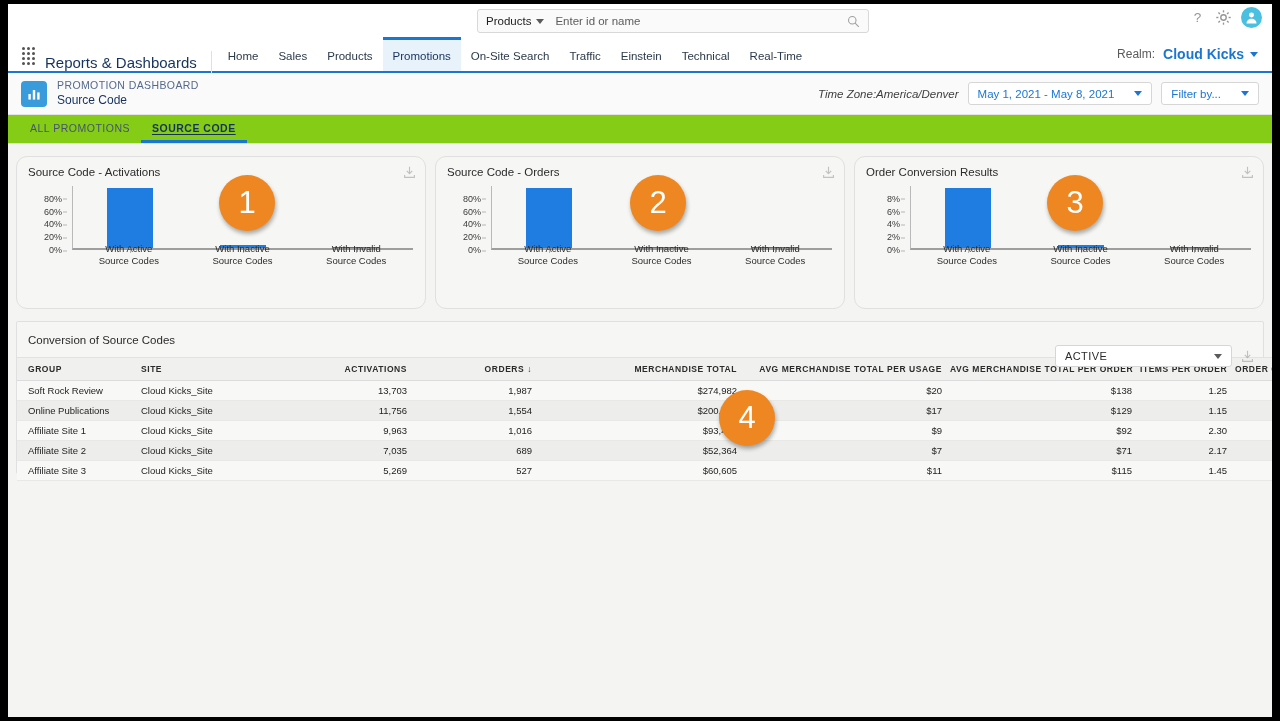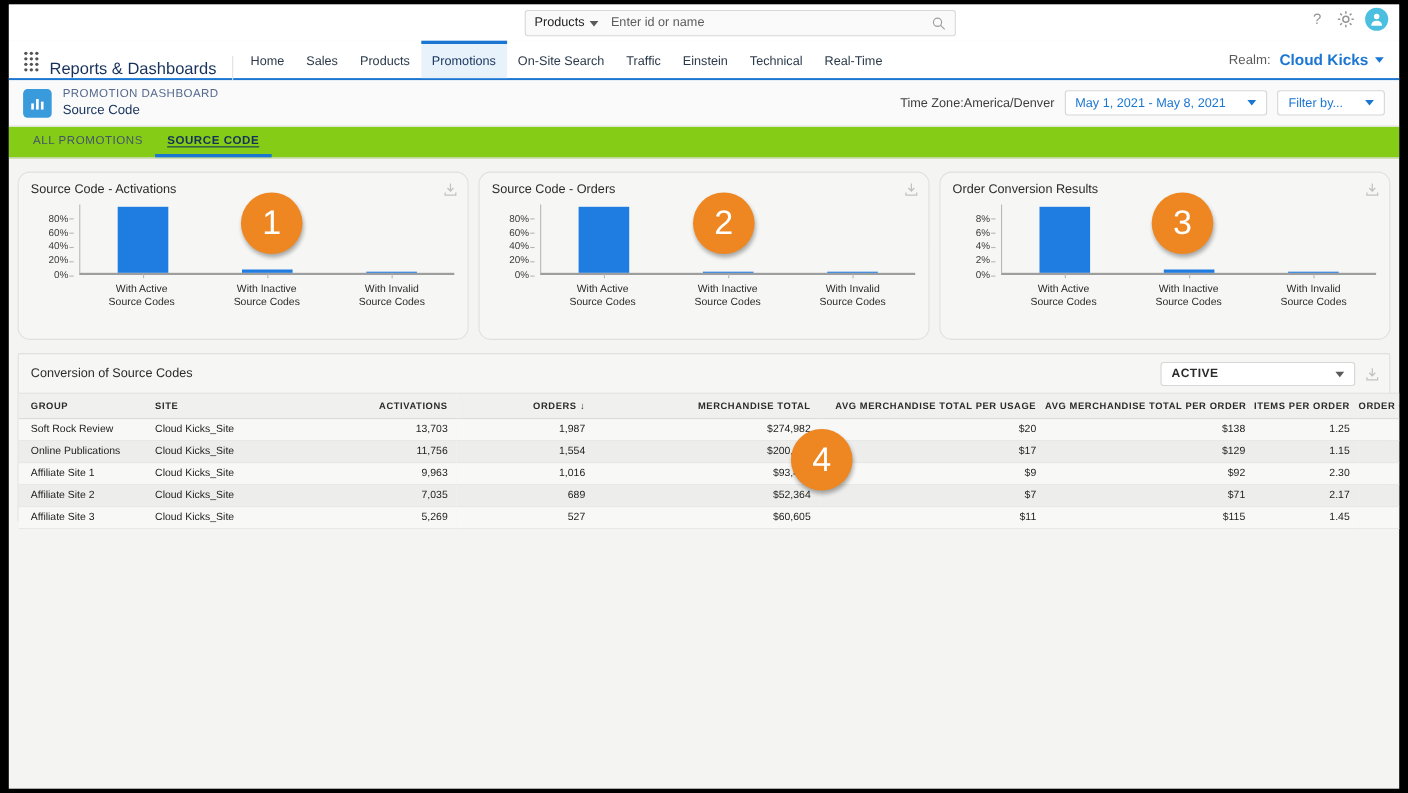--- a/index.html
+++ b/index.html
@@ -146,21 +146,21 @@
     display: flex; align-items: center; justify-content: center;
     margin-right: 10px;
   }
   .title-text { line-height: 1.25; }
   .title-kicker { font-size: 10.5px; color: #54698d; letter-spacing: .4px; }
   .title-main { font-size: 12px; color: #16325c; }
   .titlebar-right {
     position: absolute; right: 13px; top: 0; bottom: 0;
     display: flex; align-items: center; gap: 9px;
   }
-  .tz-label { font-size: 11.5px; color: #3e3e3e; }
+  .tz-label { font-size: 11.5px; color: #3e3e3e; font-style: italic; }
   .pill {
     height: 23px;
     border: 1px solid #d6d6d6;
     border-radius: 3px;
     background: #fff;
     display: flex; align-items: center;
     gap: 20px;
     padding: 0 9px;
     font-size: 11.5px; color: #1b76d2;
     cursor: pointer;
@@ -256,21 +256,21 @@
   .barslot::after {
     content: "";
     position: absolute;
     bottom: -5px; left: 50%;
     width: 1px; height: 4px;
     background: #b6b6b6;
   }
   .bar { width: 46px; background: #1f7ce0; }
   .xlabels {
     position: absolute;
-    left: 45px; right: 0; bottom: 2px;
+    left: 45px; right: 0; bottom: 16px;
     height: 26px;
     display: flex;
     padding-top: 7px;
   }
   .xlabel {
     flex: 1;
     text-align: center;
     font-size: 9.5px;
     color: #2b2b2b;
     line-height: 1.25;
@@ -300,22 +300,22 @@
     height: 153px;
   }
   .tc-head {
     position: relative;
     height: 35px;
     display: flex; align-items: center;
     padding-left: 11px;
   }
   .tc-title { font-size: 11.5px; color: #2b2b2b; }
   .tc-head-right {
-    position: absolute; right: 9px; top: 7px;
-    display: flex; align-items: center; gap: 9px; font-weight: bold;
+    position: absolute; right: 9px; top: 23px;
+    display: flex; align-items: center; gap: 9px;
   }
   .select-pill {
     width: 177px; height: 22px;
     border: 1px solid #d6d6d6; border-radius: 3px;
     background: #fff;
     display: flex; align-items: center; justify-content: space-between;
     padding: 0 9px;
     font-size: 11px; color: #2b2b2b; letter-spacing: .4px;
     cursor: pointer;
   }

